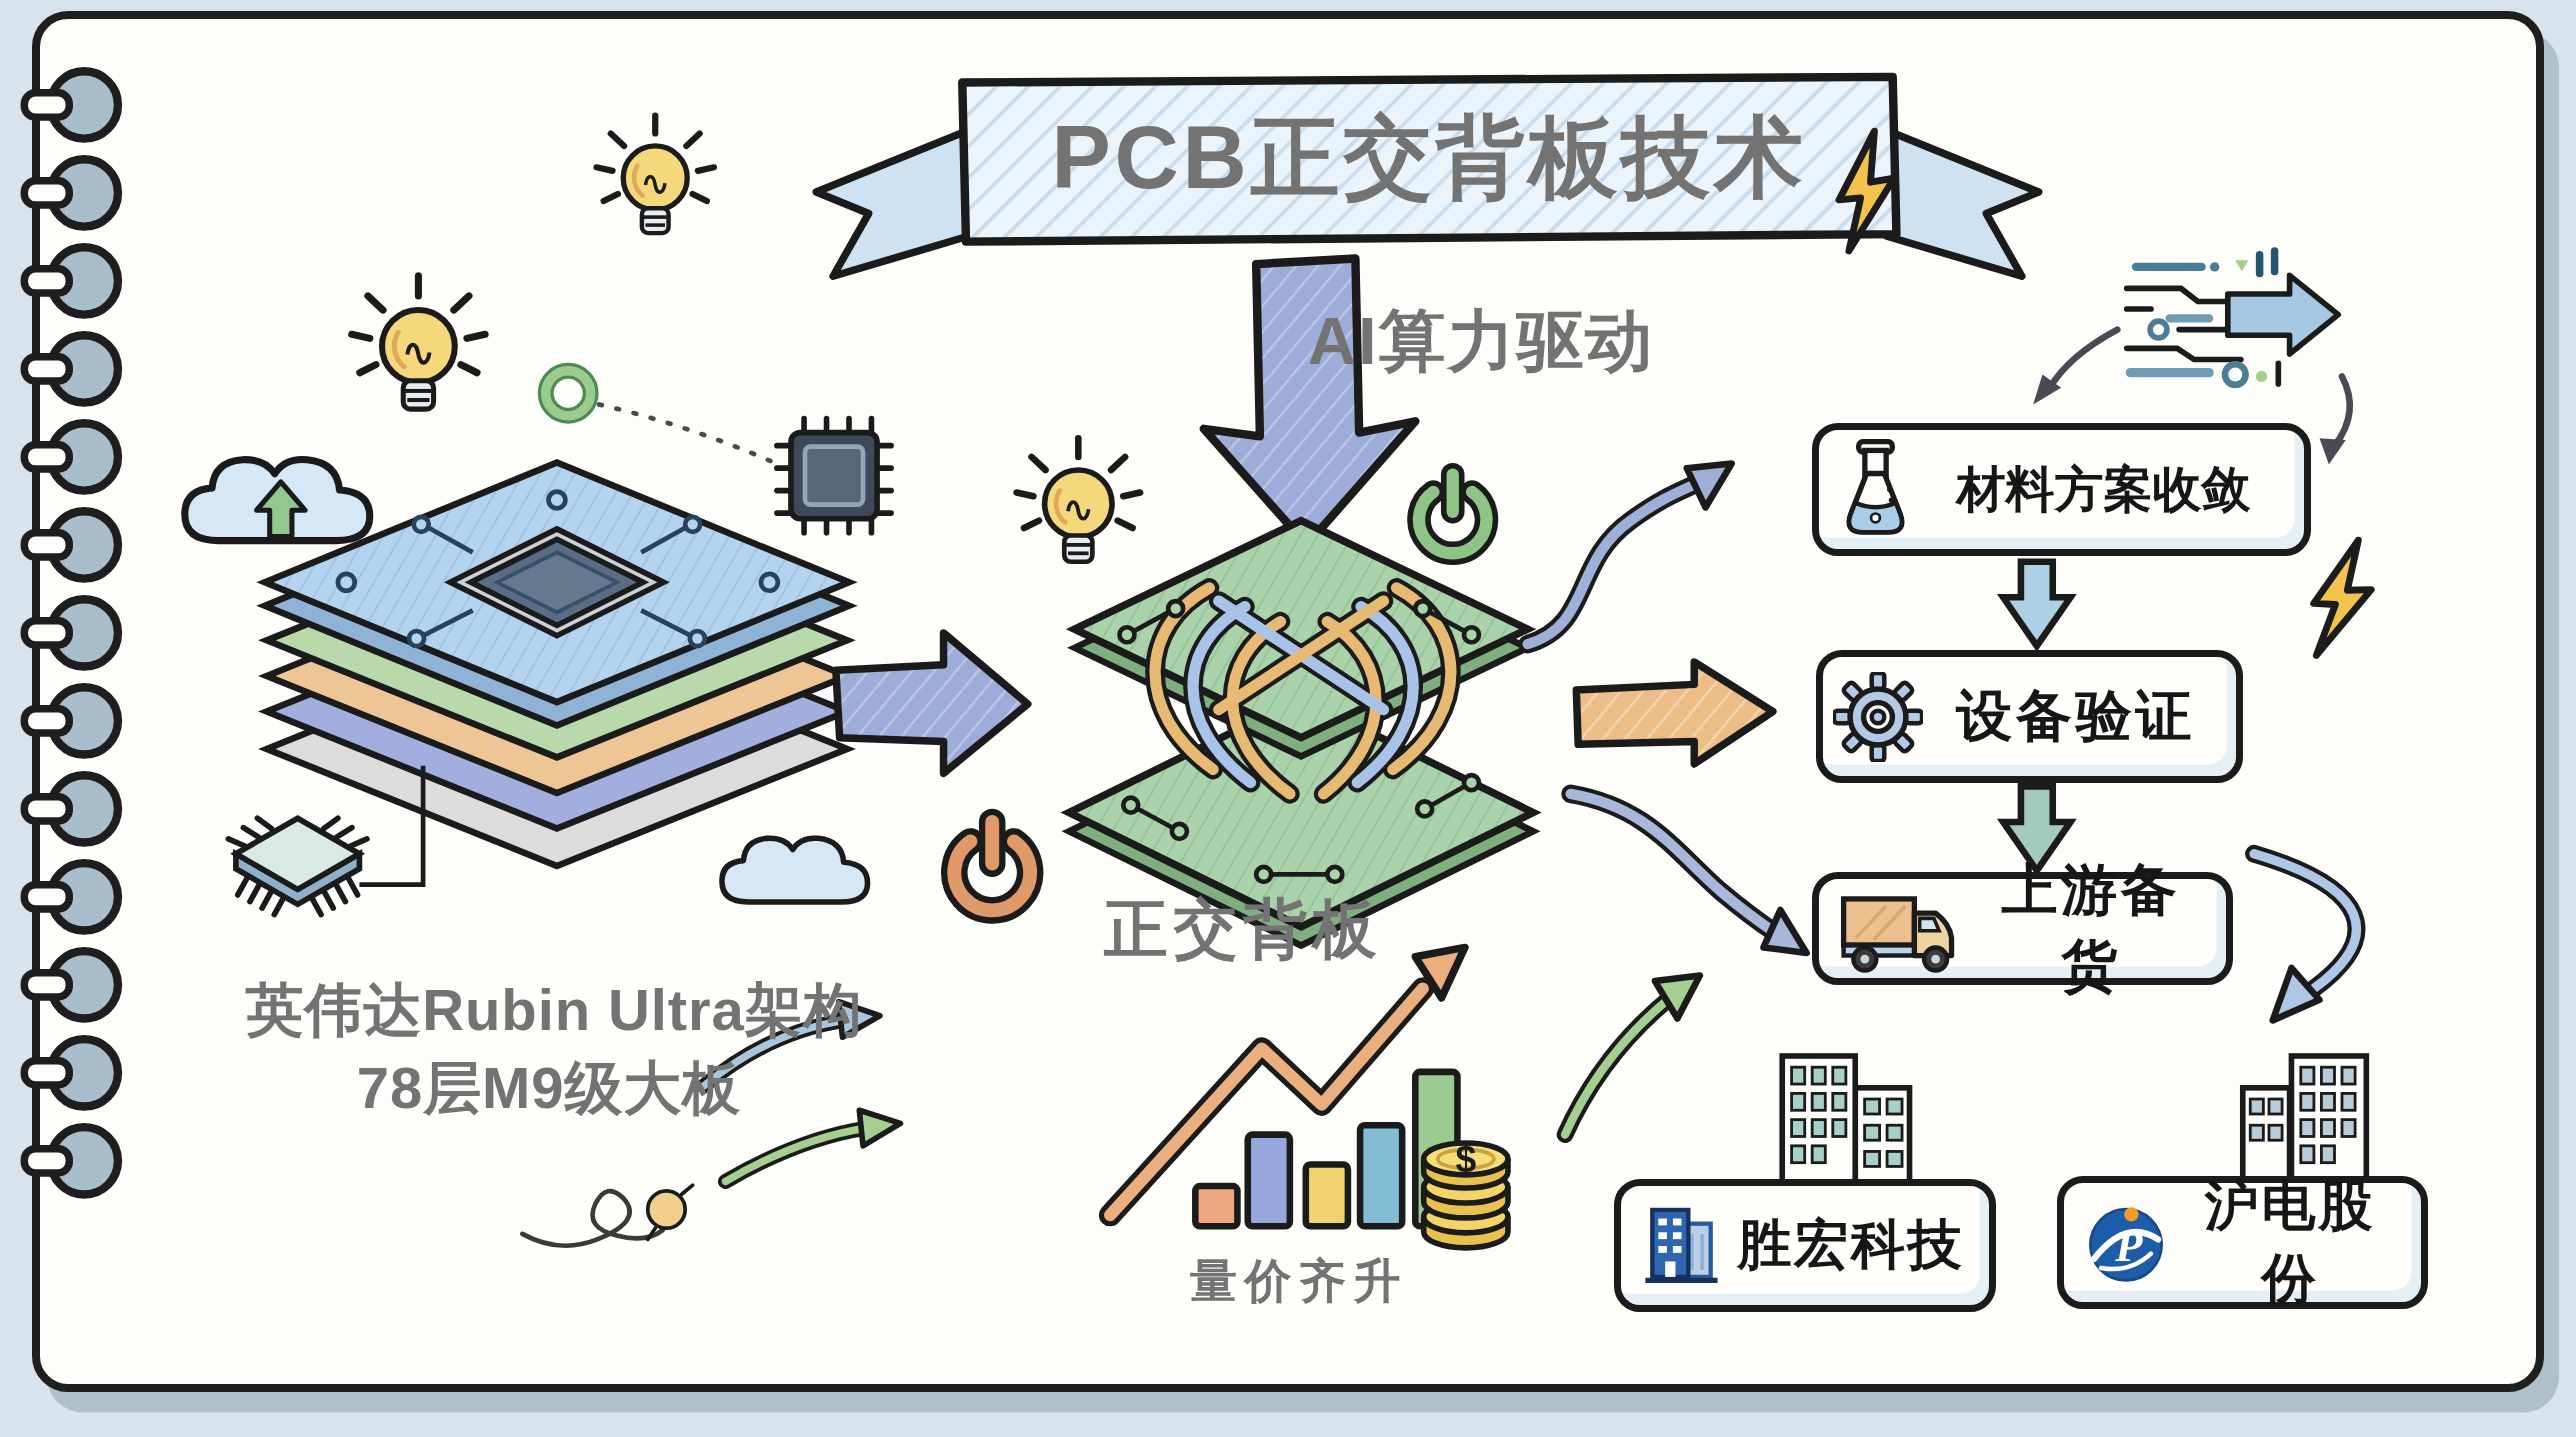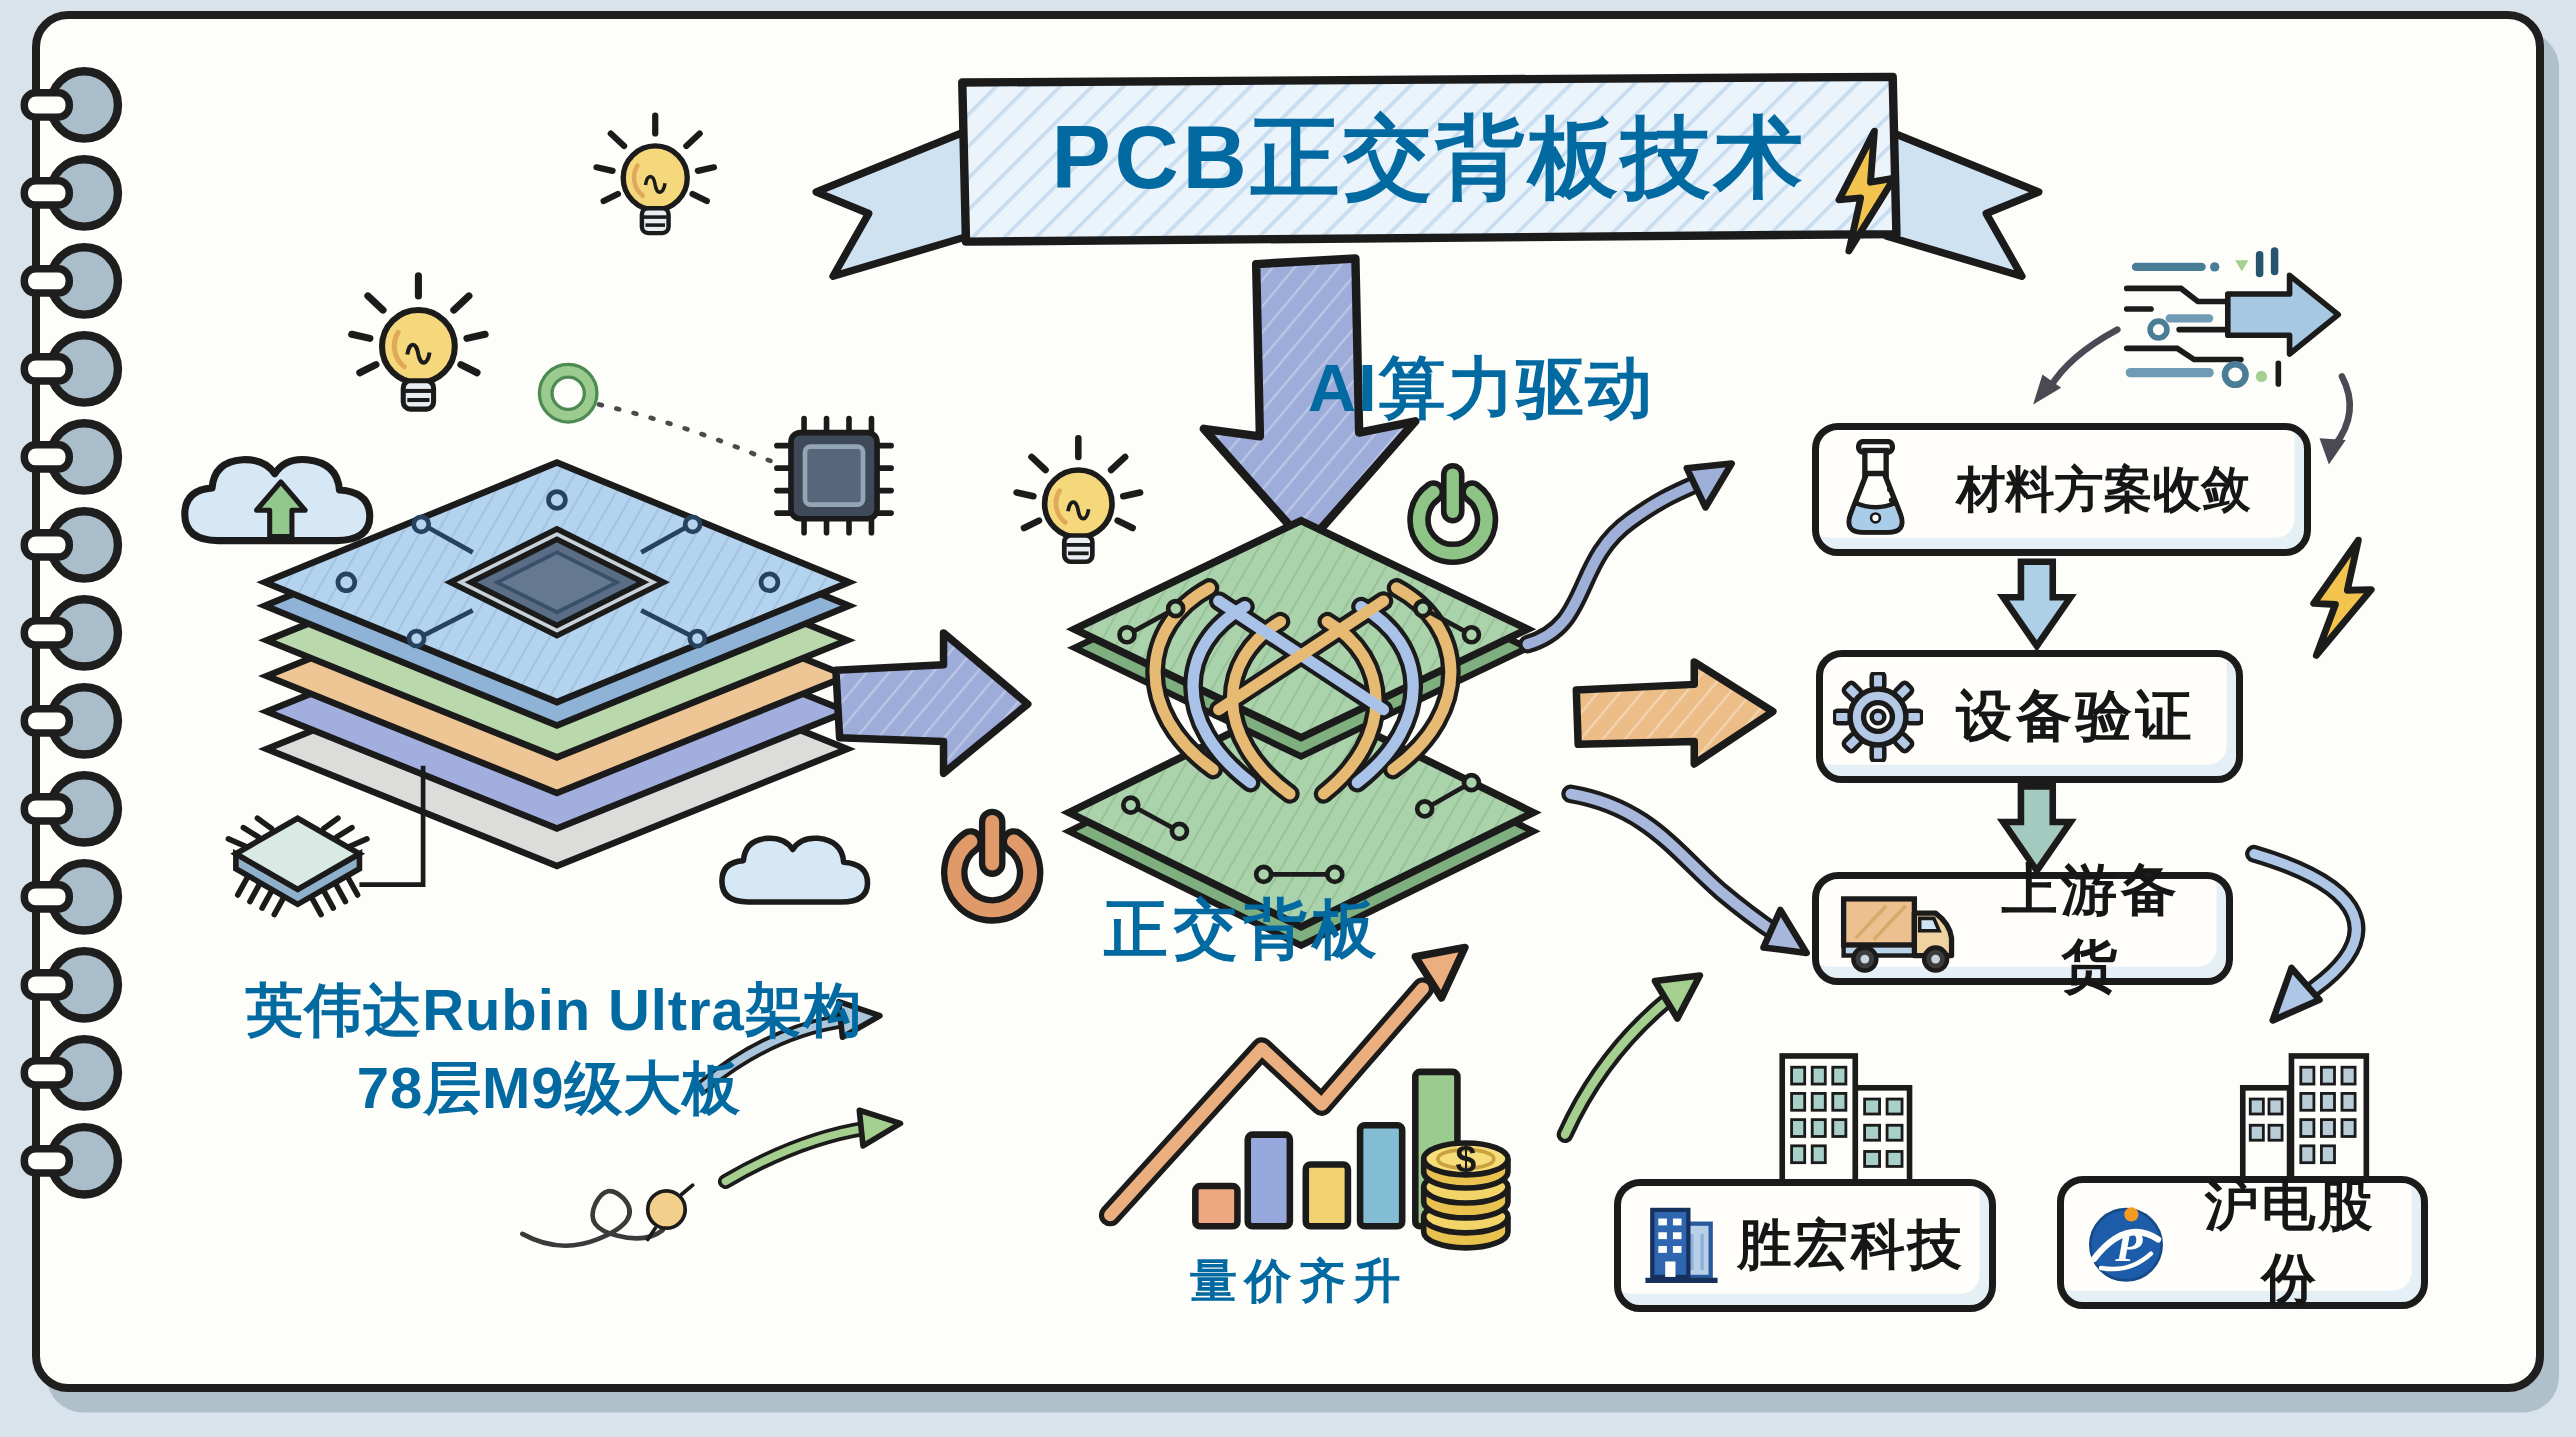--- a/index.html
+++ b/index.html
@@ -3,21 +3,21 @@
 <meta charset="utf-8">
 <style>
   html,body{margin:0;padding:0;background:#d8e3eb;}
   #canvas{position:relative;width:2576px;height:1438px;overflow:hidden;
           font-family:"Liberation Sans",sans-serif;color:#1a1a1a;}
   .paper{position:absolute;left:32px;top:11.2px;width:2496px;height:1365px;
          background:#fdfdfa;border:8.4px solid #1f1f1f;border-radius:36px;
          box-shadow:15px 20.6px 0 rgba(120,142,158,.42);}
   #art{position:absolute;left:0;top:0;z-index:2;pointer-events:none;}
   .t{position:absolute;transform:translate(-50%,-50%);white-space:nowrap;
-     font-weight:800;color:#0369a1;z-index:3;}
+     font-weight:800;color:#737373;z-index:3;}
   .title{font-size:89px;letter-spacing:3.7px;}
   .ai{font-size:67px;letter-spacing:1.9px;}
   .nv{font-size:58px;letter-spacing:0.9px;}
   .bp{font-size:64px;letter-spacing:5.6px;}
   .qp{font-size:47px;letter-spacing:7.5px;}
   .step-box,.company-box{position:absolute;z-index:3;box-sizing:border-box;
      display:flex;align-items:center;background:#fffefb;
      border:7.5px solid #1b1b1b;border-radius:26px;padding:0 20.6px;gap:13px;
      box-shadow:inset -9.4px -11.2px 0 rgba(173,208,235,.32);}
   .step-box .lbl,.company-box .lbl{flex:1;text-align:center;font-weight:800;color:#161616;}
@@ -412,21 +412,21 @@
     </g>
     <g>
       <path d="M 558 1318 q 40 22 80 6 q 50 -20 28 -44 q -18 -18 -30 6 q -12 26 24 34 q 30 8 48 -6" stroke="#3a3a3a" stroke-width="5" fill="none" stroke-linecap="round"></path>
       <circle cx="712" cy="1292" r="20" fill="#f2cf8a" stroke="#1b1b1b" stroke-width="4"></circle>
       <line x1="728" y1="1276" x2="740" y2="1266" stroke="#1b1b1b" stroke-width="4" stroke-linecap="round"></line>
       <line x1="700" y1="1312" x2="692" y2="1324" stroke="#1b1b1b" stroke-width="4" stroke-linecap="round"></line>
     </g>
   </svg>
 
   <div class="t title" style="left:1429px;top:158px;">PCB正交背板技术</div>
-  <div class="t ai" style="left:1481px;top:341px;margin-top:47px;">AI算力驱动</div>
+  <div class="t ai" style="left:1481px;top:341px;">AI算力驱动</div>
   <div class="t nv" style="left:554px;top:1011px;">英伟达Rubin Ultra架构</div>
   <div class="t nv" style="left:549px;top:1089px;">78层M9级大板</div>
   <div class="t bp" style="left:1243px;top:929px;">正交背板</div>
   <div class="t qp" style="left:1299px;top:1281px;">量价齐升</div>
 
   <div class="step-box s1" style="left:1812px;top:423px;width:499px;height:133px;">
     <svg width="71" height="101" viewBox="0 0 80 112">
       <rect x="21" y="2" width="38" height="12" rx="5" fill="#fdfdfa" stroke="#1b1b1b" stroke-width="6"></rect>
       <rect x="28" y="12" width="24" height="28" fill="#fdfdfa" stroke="#1b1b1b" stroke-width="6"></rect>
       <path d="M 30 38 L 12 84 Q 5 104 26 104 L 54 104 Q 75 104 68 84 L 50 38 Z" fill="#fdfdfa" stroke="#1b1b1b" stroke-width="6" stroke-linejoin="round"></path>

